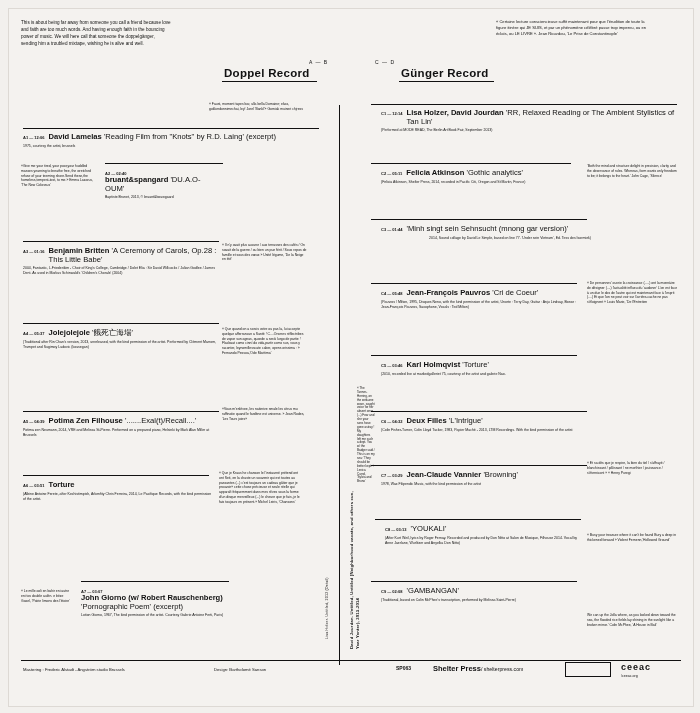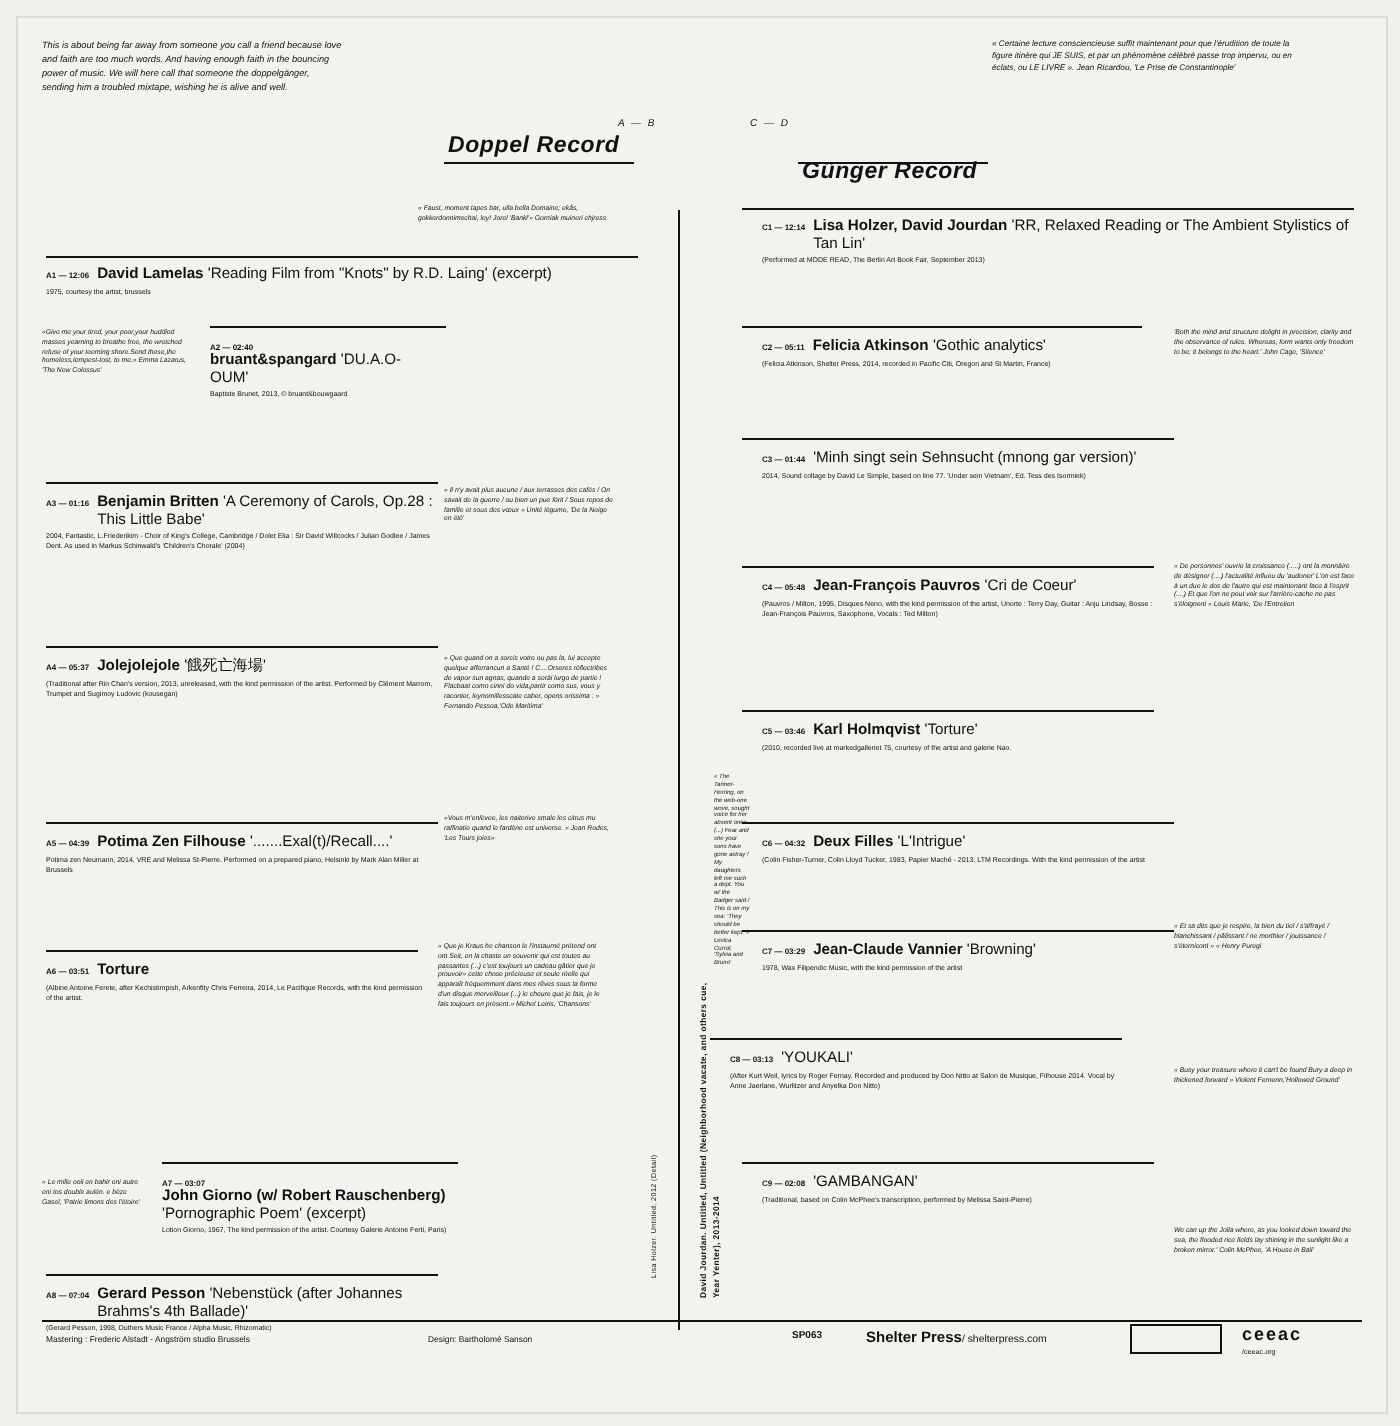--- a/index.html
+++ b/index.html
@@ -15,34 +15,34 @@
     position:absolute;left:8px;top:8px;width:684px;height:697px;
     background:#f4f2ef;
     border:1px solid #ddd9d4;
   }
   .hand{font-size:4.2px;line-height:1.45;}
   .side-title{
     font-size:11.5px;font-weight:700;letter-spacing:.3px;
   }
   .note{font-size:3.4px;line-height:1.4;}
 
-  .blk{position:absolute;font-style:italic;}
+  .blk{position:absolute;}
   .rule{position:absolute;background:#111;height:1px;}
   .vrule{position:absolute;background:#111;width:1px;}
 
   
   #intro{left:12px;top:10px;width:150px;}
   #intro .hand{font-size:4.6px;line-height:1.55;}
 
   #topright{left:487px;top:10px;width:150px;}
   #topright .hand{font-size:4.1px;line-height:1.5;}
 
   
   #doppel-label{left:215px;top:58px;}
-  #gunger-label{left:392px;top:58px;margin-top:13px;}
+  #gunger-label{left:392px;top:58px;}
   #ab-mark{left:300px;top:50px;font-size:5px;letter-spacing:1px;}
   #cd-mark{left:366px;top:50px;font-size:5px;letter-spacing:1px;}
 
   .hrule-a{left:213px;top:72px;width:95px;}
   .hrule-b{left:390px;top:72px;width:95px;}
 
   
   .entry{position:absolute;}
   .entry .row1{display:flex;align-items:flex-start;gap:4px;}
   .entry .num{font-size:4px;font-weight:700;white-space:nowrap;padding-top:2px;}
@@ -179,31 +179,20 @@
       <div class="num">A7 — 03:07</div>
     </div>
     <div class="ttl small">
       <span>John Giorno (w/ Robert Rauschenberg)</span>
       <span class="plain">'Pornographic Poem' (excerpt)</span>
     </div>
     <div class="sub">Lotion Giorno, 1967, The kind permission of the artist. Courtesy Galerie Antoine Ferti, Paris)</div>
   </div>
   <div class="blk note" style="left:12px;top:580px;width:52px;">« Le mille ooli en bahir eni autre eni tos double aulén. e bèze Gasel, 'Patrie limons des l'étoire'</div>
 
-  <div class="entry" style="left:14px;top:634px;width:200px;">
-    <div class="rule" style="left:0;top:-6px;width:196px;"></div>
-    <div class="row1">
-      <div class="num">A8 — 07:04</div>
-      <div class="ttl xsmall">
-        <span>Gerard Pesson</span>
-        <span class="plain">'Nebenstück (after Johannes Brahms's 4th Ballade)'</span>
-      </div>
-    </div>
-    <div class="sub">(Gerard Pesson, 1998, Duthers Music France / Alpha Music, Rhizomatic)</div>
-  </div>
 
   <div class="entry" style="left:372px;top:160px;width:190px;">
     <div class="rule" style="left:-10px;top:-6px;width:200px;"></div>
     <div class="row1">
       <div class="num">C2 — 05:11</div>
       <div class="ttl small">
         <span>Felicia Atkinson</span>
         <span class="plain">'Gothic analytics'</span>
       </div>
     </div>
@@ -216,21 +205,21 @@
       <div class="num">C1 — 12:14</div>
       <div class="ttl">
         <span>Lisa Holzer, David Jourdan</span>
         <span class="plain">'RR, Relaxed Reading or The Ambient Stylistics of Tan Lin'</span>
       </div>
     </div>
     <div class="sub">(Performed at MODE READ, The Berlin Art Book Fair, September 2013)</div>
   </div>
   <div class="blk note" style="left:578px;top:155px;width:92px;">'Both the mind and structure delight in precision, clarity and the observance of rules. Whereas, form wants only freedom to be; it belongs to the heart.' John Cage, 'Silence'</div>
 
-  <div class="entry" style="left:372px;top:216px;width:210px;">
+  <div class="entry" style="left:372px;top:216px;width:210px;text-align:right;">
     <div class="rule" style="left:-10px;top:-6px;width:216px;"></div>
     <div class="row1">
       <div class="num">C3 — 01:44</div>
       <div class="ttl small">
         <span></span>
         <span class="plain">'Minh singt sein Sehnsucht (mnong gar version)'</span>
       </div>
     </div>
     <div class="sub">2014, Sound collage by David Le Simple, based on line 77. 'Under sein Vietnam', Ed. Tess des Isormiek)</div>
   </div>
@@ -279,21 +268,21 @@
       <div class="num">C7 — 03:29</div>
       <div class="ttl small">
         <span>Jean-Claude Vannier</span>
         <span class="plain">'Browning'</span>
       </div>
     </div>
     <div class="sub">1978, Wax Filipendic Music, with the kind permission of the artist</div>
   </div>
   <div class="blk note" style="left:578px;top:452px;width:92px;">« Et sa dits que je respire, la bien du tiel / s'affrayé / blanchissant / pâlissant / ne morthier / jouissance / s'éternicont » « Henry Puregi</div>
 
-  <div class="entry" style="left:356px;top:516px;width:200px;">
+  <div class="entry" style="left:376px;top:516px;width:200px;">
     <div class="rule" style="left:-10px;top:-6px;width:206px;"></div>
     <div class="row1">
       <div class="num">C8 — 03:13</div>
       <div class="ttl small">
         <span></span>
         <span class="plain">'YOUKALI'</span>
       </div>
     </div>
     <div class="sub">(After Kurt Weil, lyrics by Roger Fernay. Recorded and produced by Don Nitto at Salon de Musique, Filhouse 2014. Vocal by Anne Jaerlane, Wurlitzer and Anyelka Don Nitto)</div>
   </div>

